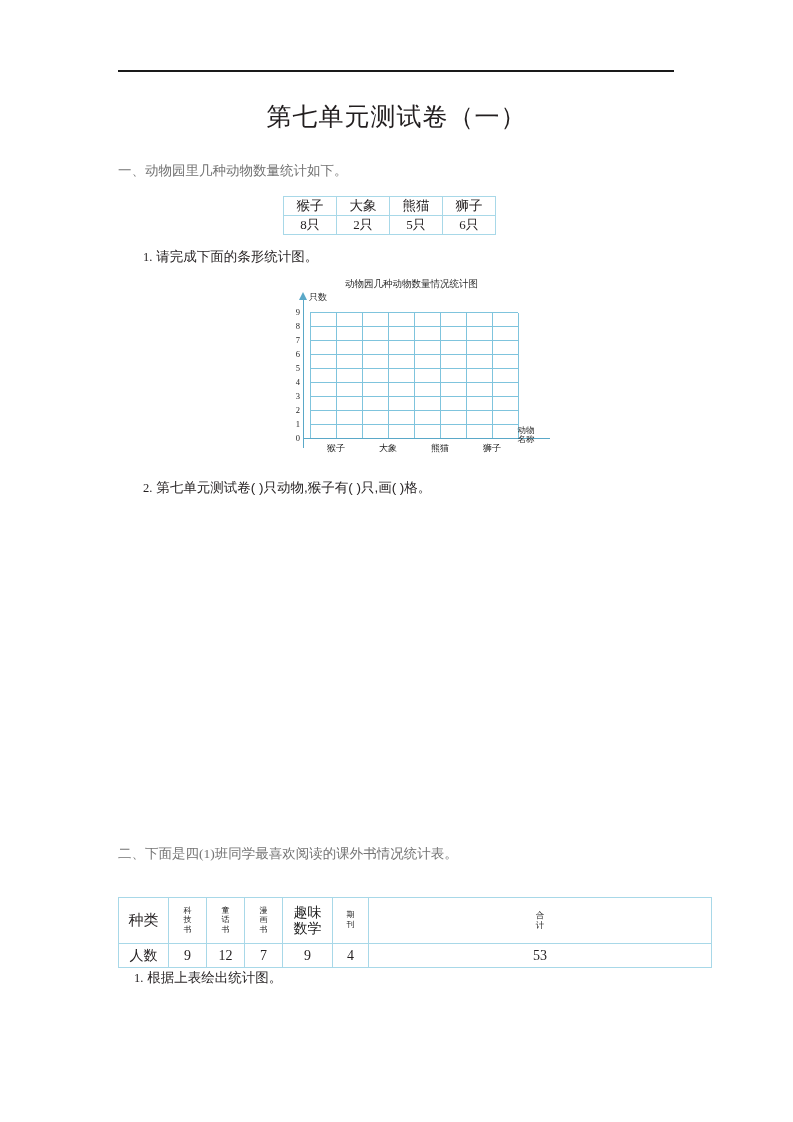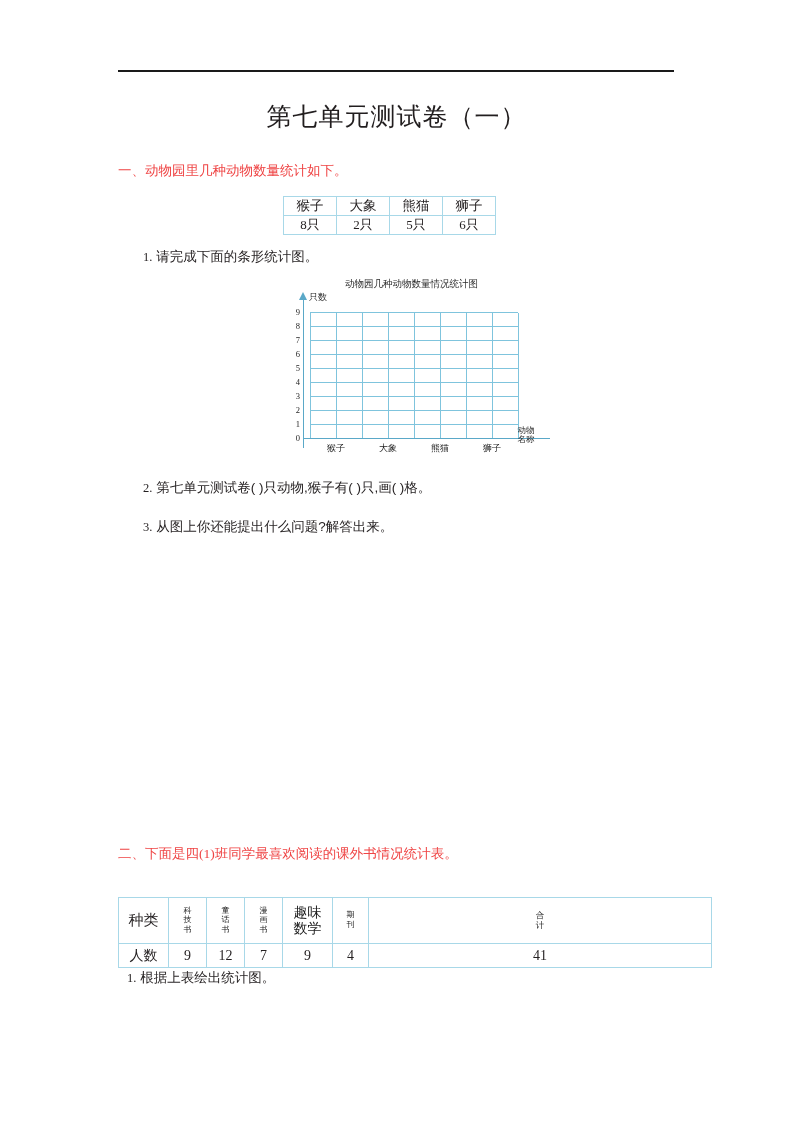--- a/index.html
+++ b/index.html
@@ -34,21 +34,21 @@
     font-size: 25px;
     letter-spacing: 1px;
     font-family: "Liberation Serif", "DejaVu Serif", serif;
     color: #221e1f;
   }
 
   
   .sec-heading {
     position: absolute;
     font-size: 13.5px;
-    color: #ef4444;
+    color: #737373;
     white-space: nowrap;
     font-family: "Liberation Serif", "DejaVu Serif", serif;
   }
   #sec1-heading { left: 118px; top: 162px; }
   #sec2-heading { left: 118px; top: 845px; }
 
   
   .q-line {
     position: absolute;
     font-size: 13.5px;
@@ -56,21 +56,21 @@
     white-space: nowrap;
     font-family: "Liberation Sans", "DejaVu Sans", sans-serif;
   }
   .q-num {
     font-family: "Liberation Serif", "DejaVu Serif", serif;
     font-size: 12.5px;
   }
   #q1-1 { left: 143px; top: 248px; }
   #q1-2 { left: 143px; top: 479px; }
   #q1-3 { left: 143px; top: 518px; }
-  #q2-1 { left: 127px; top: 969px; }
+  #q2-1 { left: 134px; top: 969px; }
 
   
   .animal-table {
     position: absolute;
     left: 283px; top: 196px;
     border-collapse: collapse;
     font-family: "Liberation Serif", "DejaVu Serif", serif;
   }
   .animal-table td {
     border: 1px solid #a8d8e8;
@@ -380,24 +380,20 @@
         <div class="xtick" style="left: 156px;">熊猫</div>
         <div class="xtick" style="left: 208px;">狮子</div>
       </div>
   </div>
 
   <div class="q-line" id="q1-2">
     <span class="q-num">2.</span>
     <span>第七单元测试卷(      )只动物,猴子有(      )只,画(      )格。</span>
   </div>
 
-  <div class="q-line" id="q1-3">
-    <span class="q-num">3.</span>
-    <span>从图上你还能提出什么问题?解答出来。</span>
-  </div>
 
   <div class="sec-heading" id="sec2-heading">二、下面是四(1)班同学最喜欢阅读的课外书情况统计表。</div>
 
   <table class="books-table">
     <tbody>
         <tr class="head">
       <td class="c-kind">种类</td>
       <td class="c-b1"><span class="vtext" id="bh0">科
 技
 书</span></td>
@@ -414,21 +410,21 @@
       <td class="c-total"><span class="vtext-mid" id="bh5">合
 计</span></td>
     </tr>
     <tr class="body">
       <td class="c-kind">人数</td>
       <td class="c-b1">9</td>
       <td class="c-b2">12</td>
       <td class="c-b3">7</td>
       <td class="c-fun">9</td>
       <td class="c-per">4</td>
-      <td class="c-total">41</td>
+      <td class="c-total">53</td>
     </tr>
   </tbody>
     </table>
 
   <div class="q-line" id="q2-1">
     <span class="q-num">1.</span>
     <span>根据上表绘出统计图。</span>
   </div>
 
 

